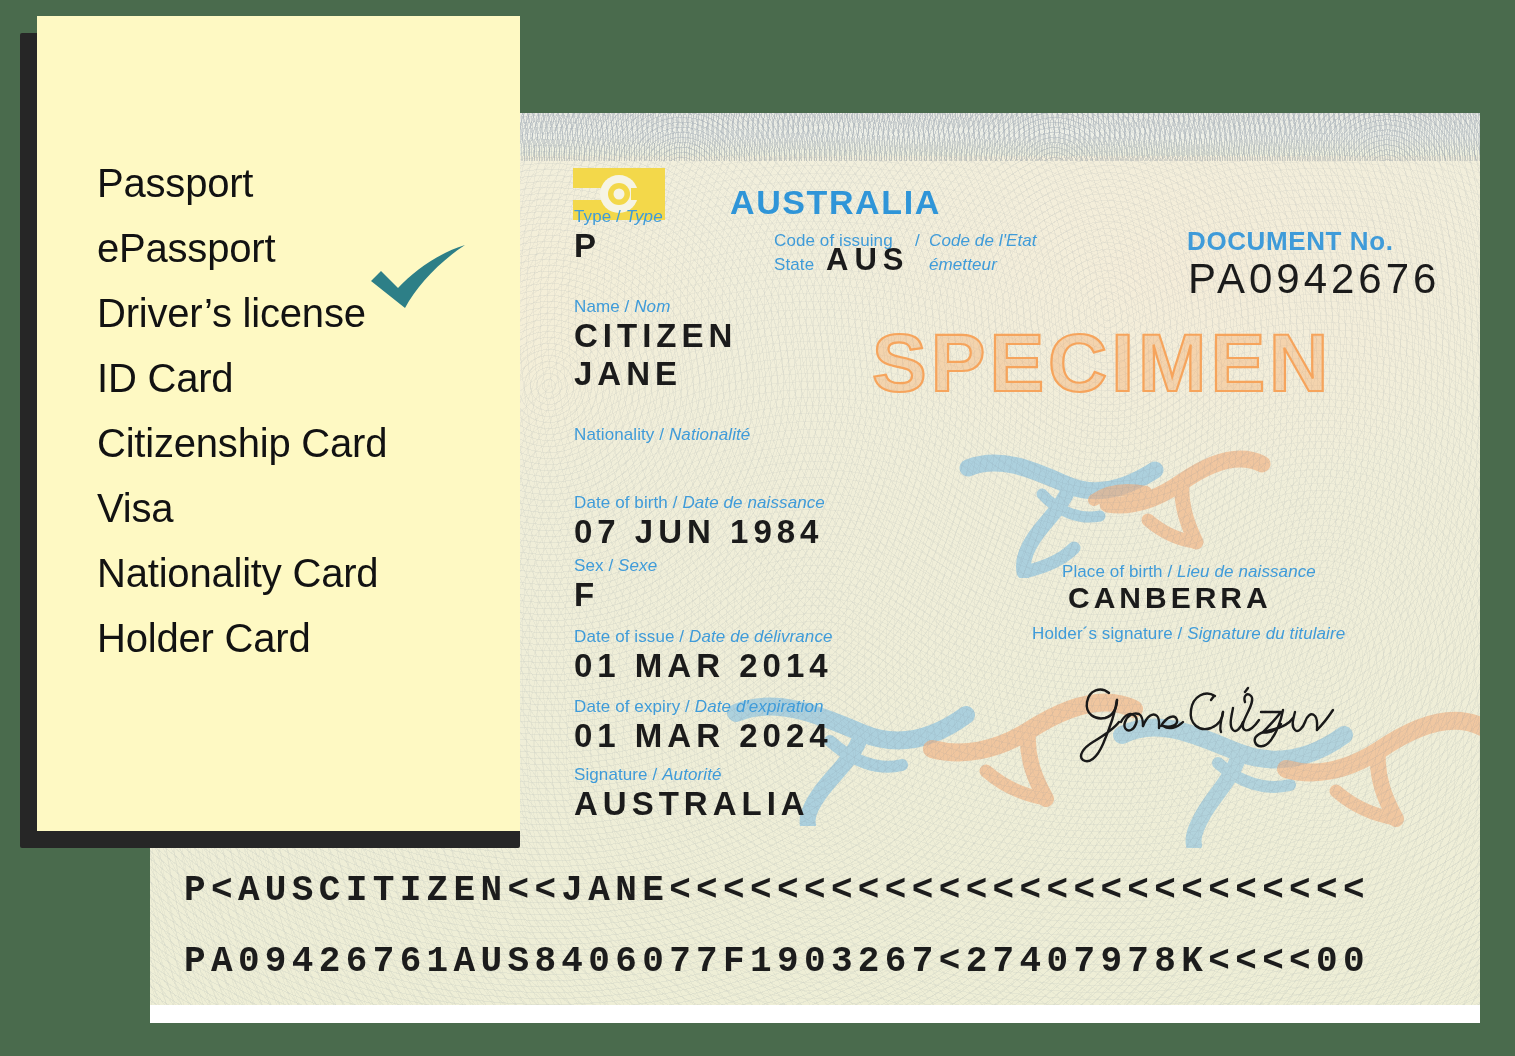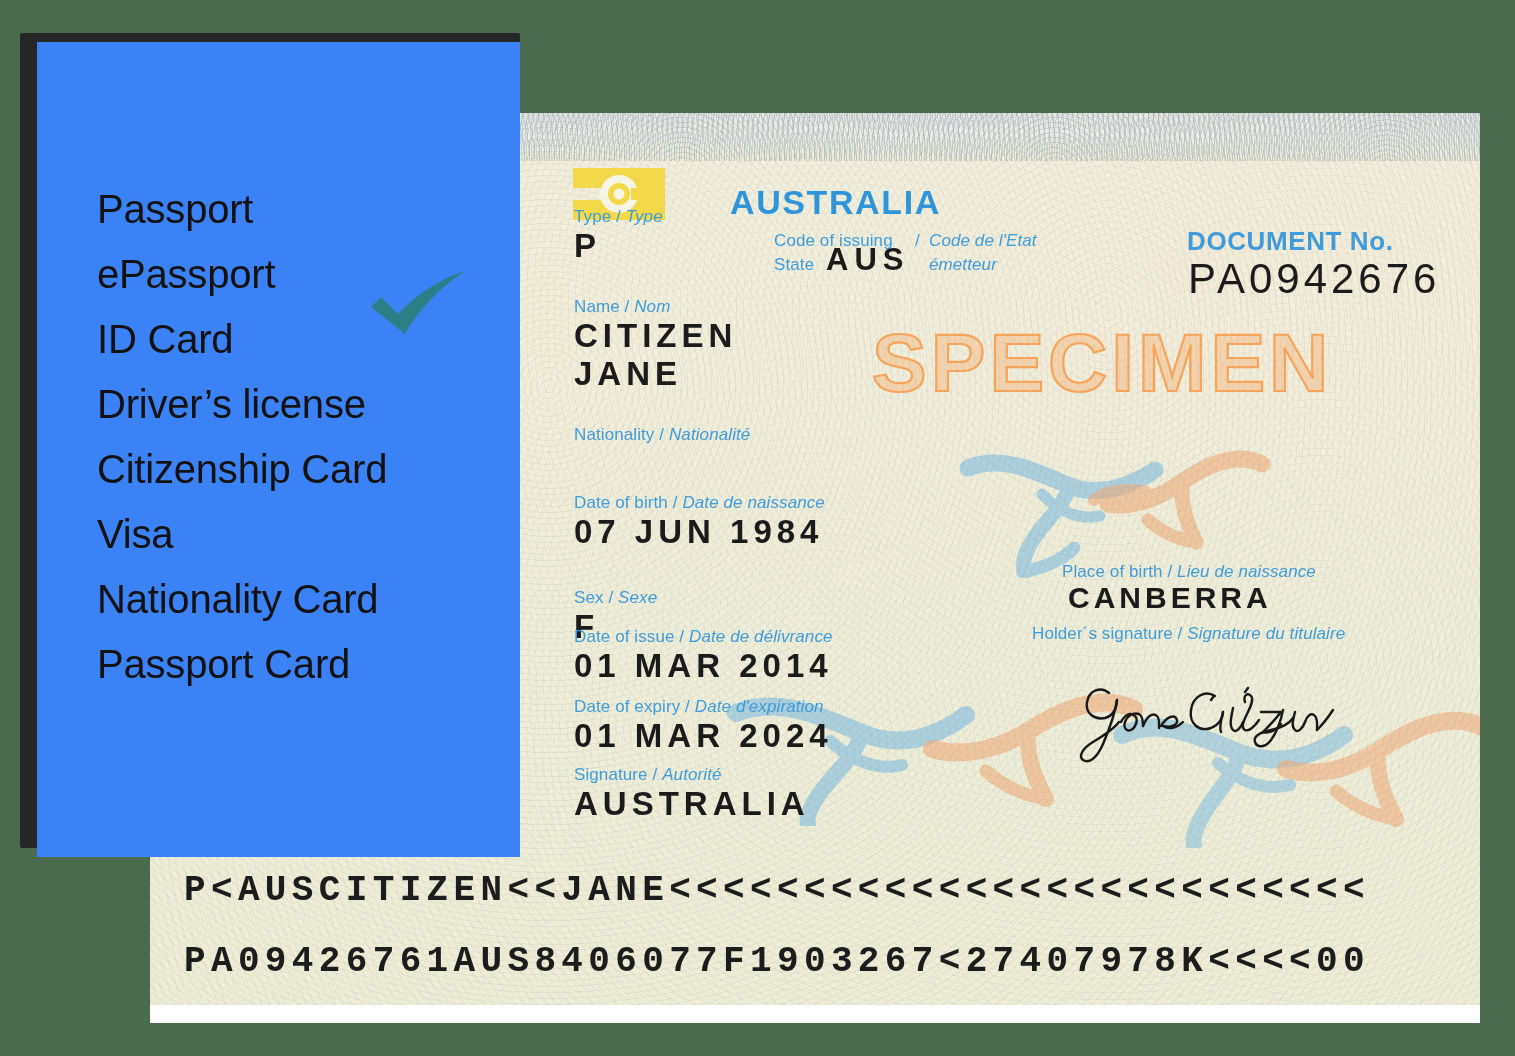--- a/index.html
+++ b/index.html
@@ -169,23 +169,23 @@
   
   #panel-shadow {
     position: absolute;
     left: 20px; top: 33px;
     width: 500px; height: 815px;
     background: #262626;
     border-radius: 2px;
   }
   #panel {
     position: absolute;
-    left: 37px; top: 42px;
+    left: 37px; top: 16px;
     width: 483px; height: 815px;
-    background: #3b82f6;
+    background: #fef9c3;
   }
   #doc-list {
     position: absolute;
     left: 60px; top: 135px;
     width: 420px;
   }
   .doc-item {
     color: #121212;
     font-size: 40px;
     line-height: 65px;
@@ -281,21 +281,21 @@
 
     <div class="field" style="top:313px;">
       <div class="lbl"><span>Nationality</span> / <i>Nationalité</i></div>
     </div>
 
     <div class="field" style="top:381px;">
       <div class="lbl"><span>Date of birth</span> / <i>Date de naissance</i></div>
       <div class="val">07 JUN 1984</div>
     </div>
 
-    <div class="field" style="top:476px;">
+    <div class="field" style="top:444px;">
       <div class="lbl"><span>Sex</span> / <i>Sexe</i></div>
       <div class="val">F</div>
     </div>
 
     <div class="field" style="top:515px;">
       <div class="lbl"><span>Date of issue</span> / <i>Date de délivrance</i></div>
       <div class="val">01 MAR 2014</div>
     </div>
 
     <div class="field" style="top:585px;">
@@ -352,25 +352,25 @@
     <div id="mrz2" class="mrz">PA09426761AUS8406077F1903267&lt;27407978K&lt;&lt;&lt;&lt;00</div>
 
     <div class="bottomstrip"></div>
   </div>
 
   <div id="panel-shadow"></div>
   <div id="panel">
     <div id="doc-list">
       <div class="doc-item">Passport</div>
       <div class="doc-item">ePassport</div>
+      <div class="doc-item">Driver’s license</div>
       <div class="doc-item">ID Card</div>
-      <div class="doc-item">Driver’s license</div>
       <div class="doc-item">Citizenship Card</div>
       <div class="doc-item">Visa</div>
       <div class="doc-item">Nationality Card</div>
-      <div class="doc-item">Passport Card</div>
+      <div class="doc-item">Holder Card</div>
     </div>
     <svg id="check" viewBox="0 0 98 72">
       <path d="M2 37 L12 27 L29 44 C46 26, 70 9, 96 1 C70 18, 48 42, 36 64 Z" fill="#2d7f87"></path>
     </svg>
   </div>
 
 </div>
 
 </body></html>

